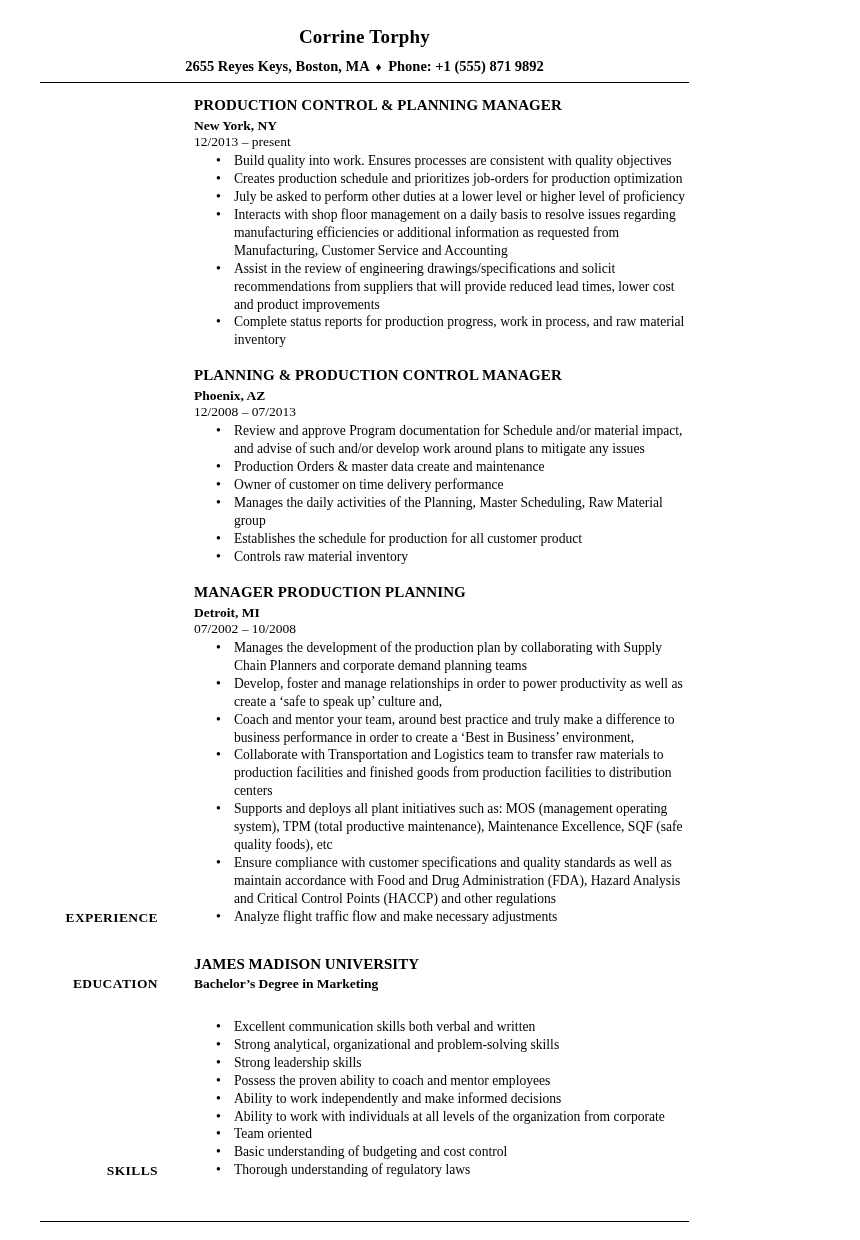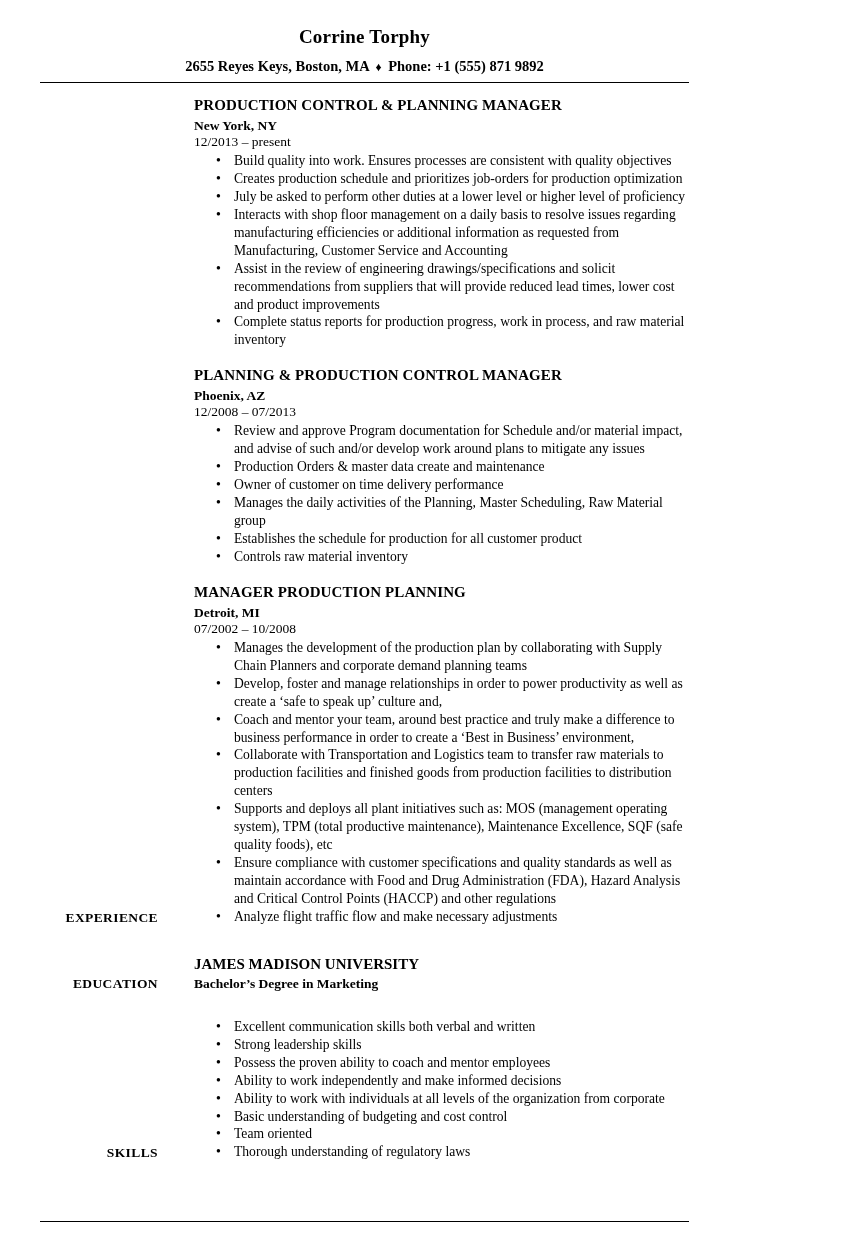--- a/index.html
+++ b/index.html
@@ -193,26 +193,27 @@
       <div class="edu-school">JAMES MADISON UNIVERSITY</div>
       <div class="edu-degree">Bachelor’s Degree in Marketing</div>
     </div>
   </div>
 
   <div class="section skills">
     <div class="section-label">SKILLS</div>
     <div class="section-body">
       <ul class="bullets">
         <li>Excellent communication skills both verbal and written</li>
+        <li>Strong analytical, organizational and problem-solving skills</li>
         <li>Strong leadership skills</li>
         <li>Possess the proven ability to coach and mentor employees</li>
         <li>Ability to work independently and make informed decisions</li>
         <li>Ability to work with individuals at all levels of the organization from corporate</li>
+        <li>Team oriented</li>
         <li>Basic understanding of budgeting and cost control</li>
-        <li>Team oriented</li>
         <li>Thorough understanding of regulatory laws</li>
       </ul>
     </div>
   </div>
 
   <div class="bottom-rule"></div>
 
 </div>
 
 </body></html>

